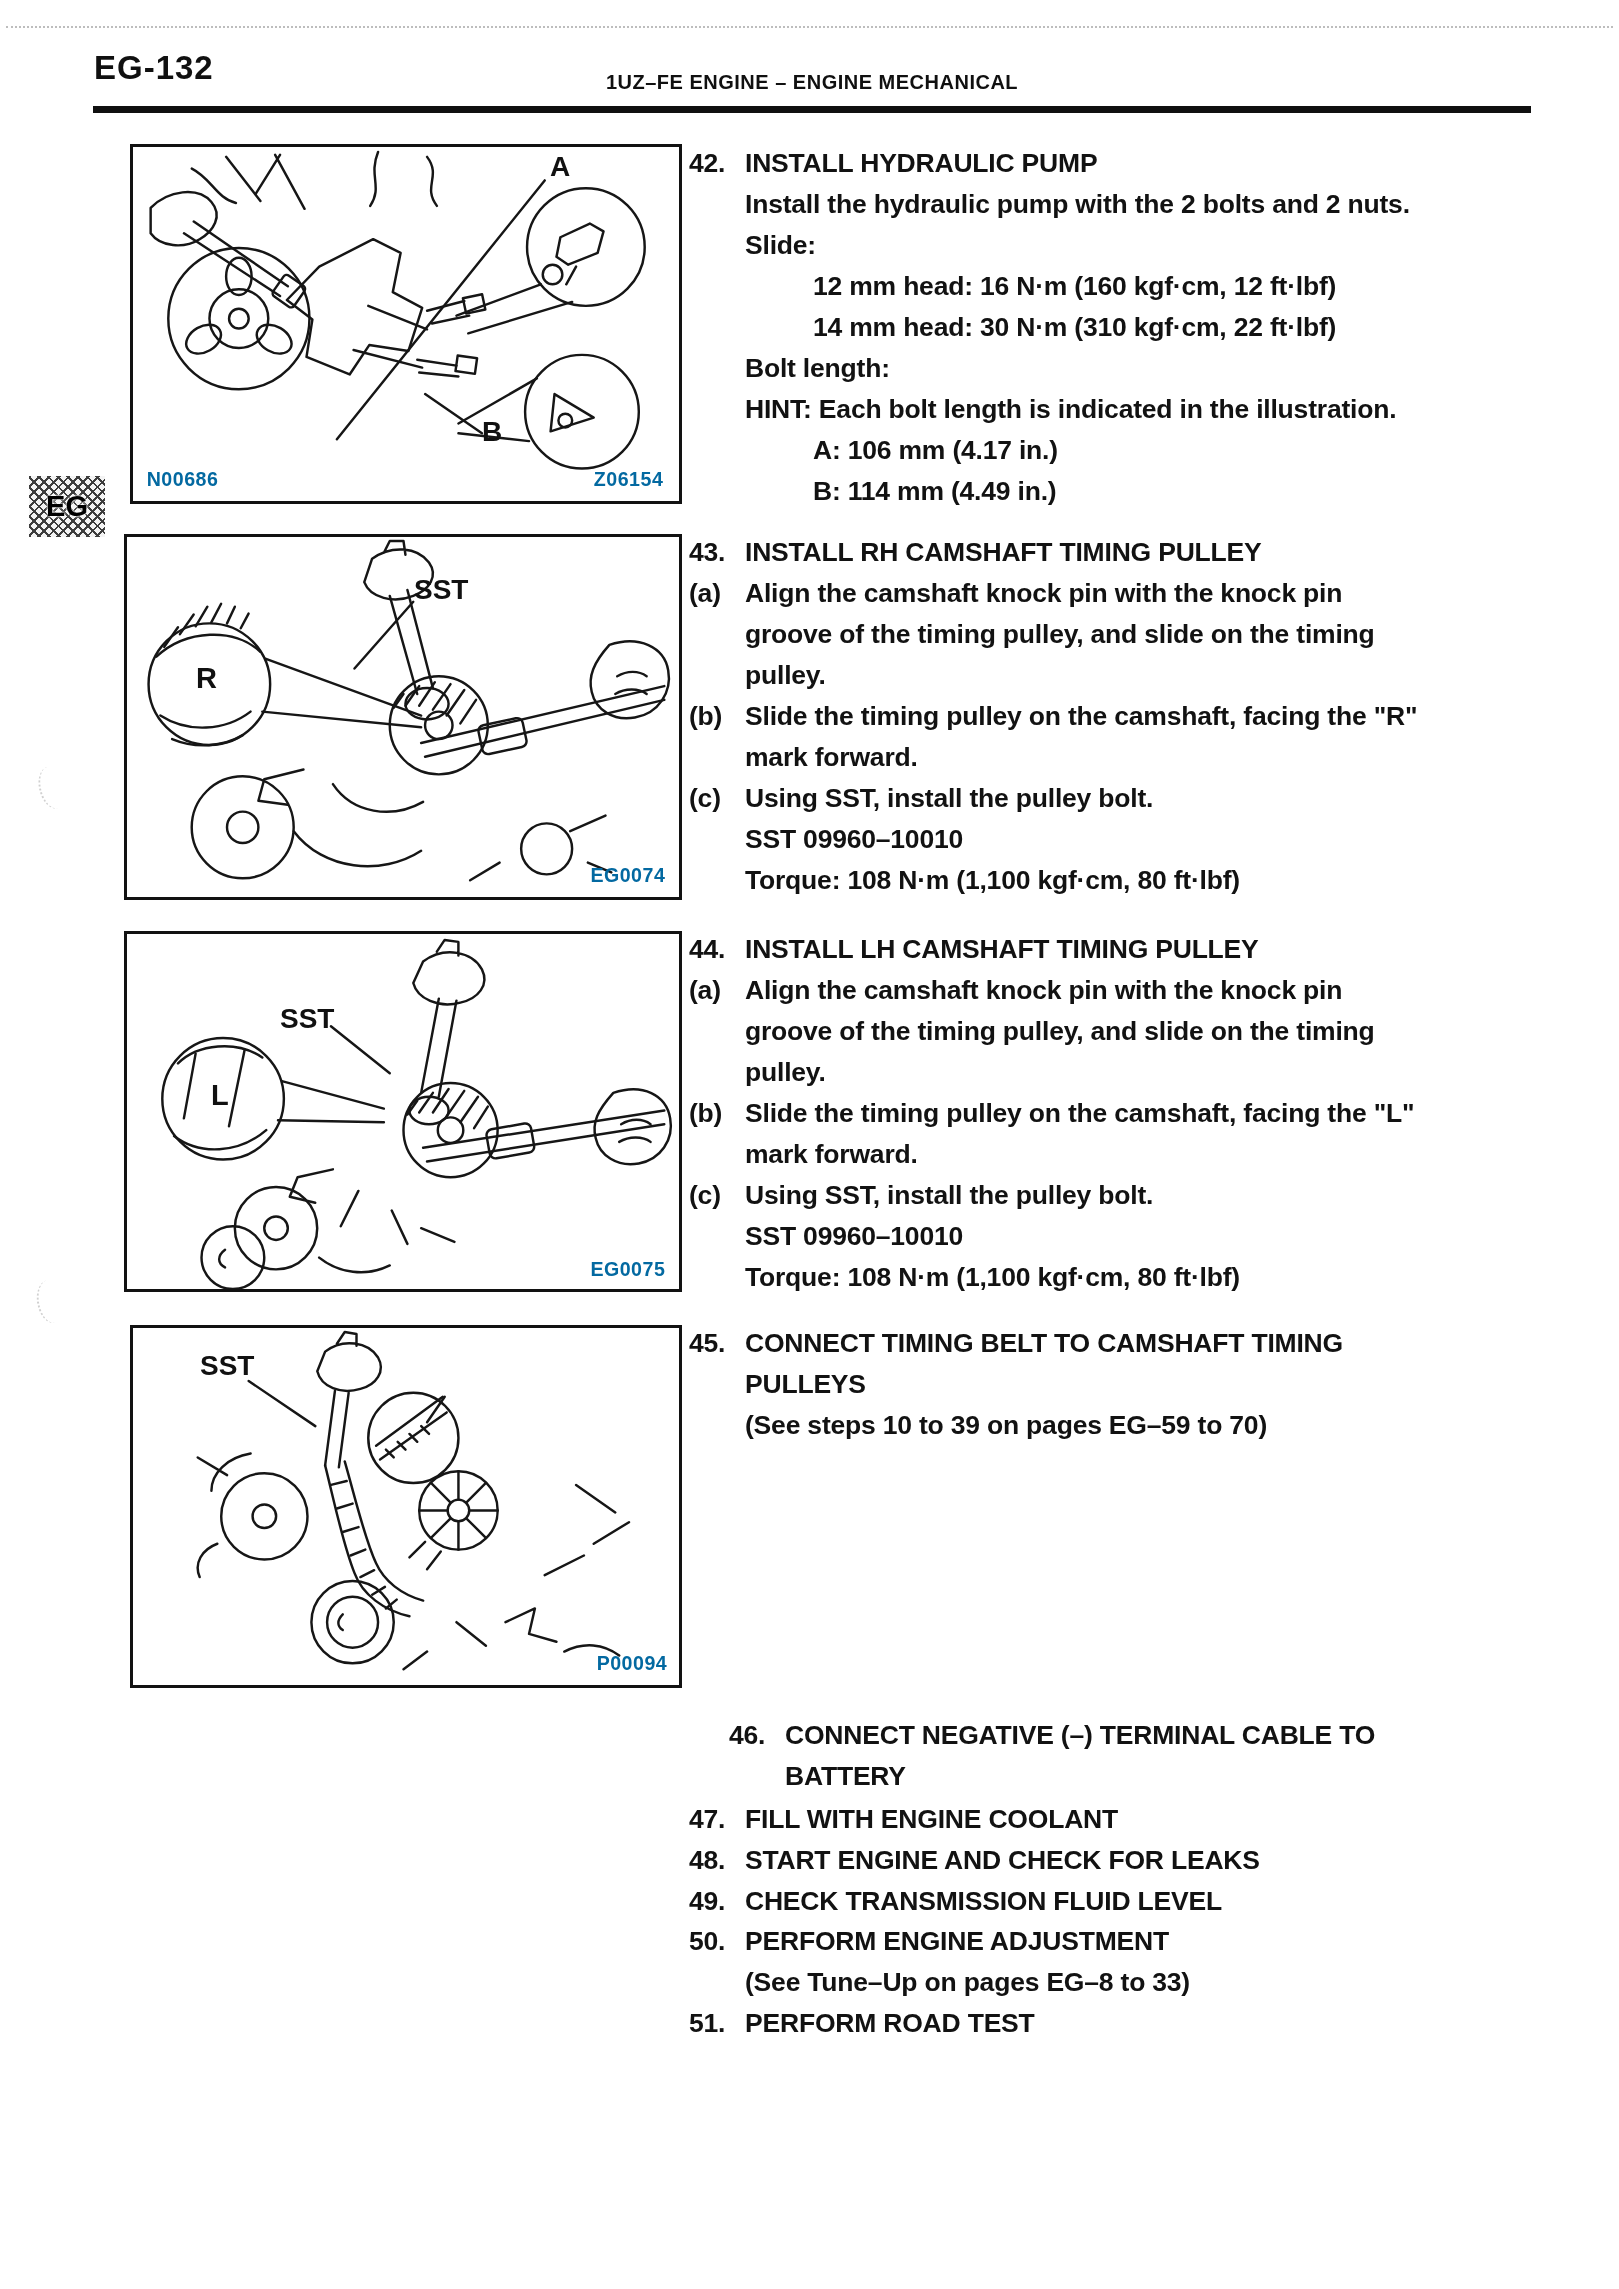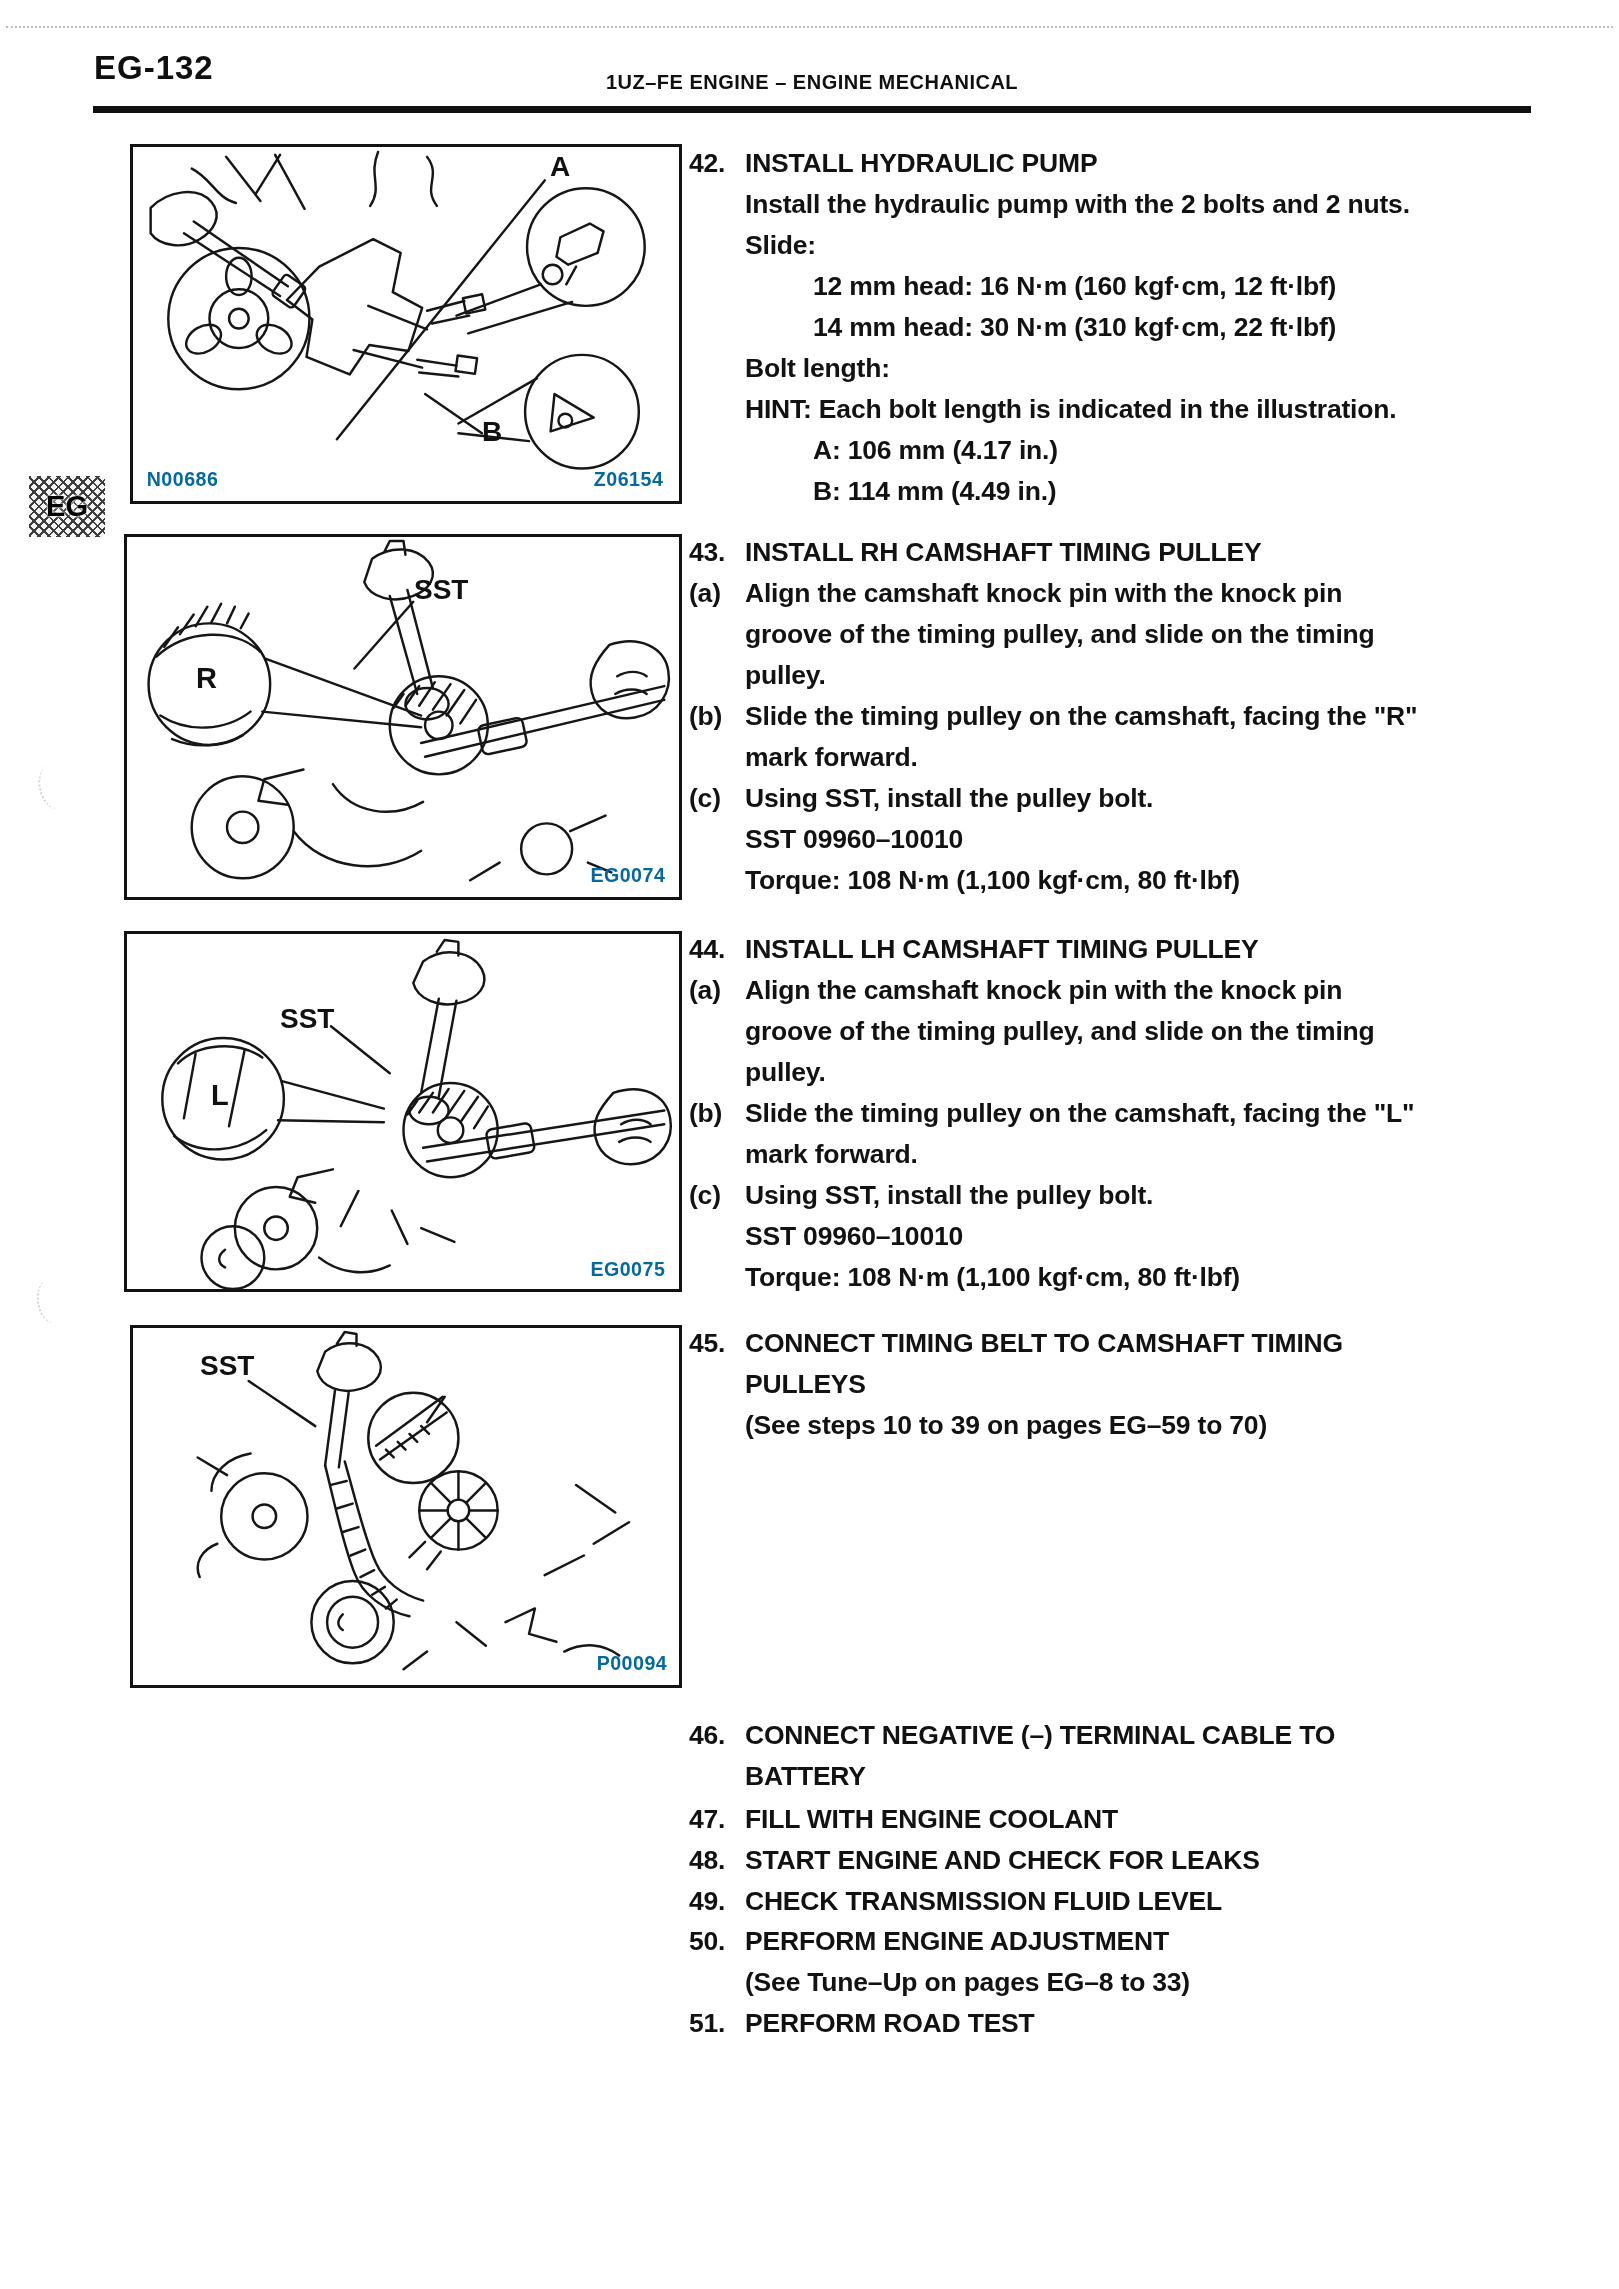--- a/index.html
+++ b/index.html
@@ -210,21 +210,21 @@
 mark forward.</span></div>
         <div class="row"><span class="marker">(c)</span><span class="txt">Using SST, install the pulley bolt.</span></div>
         <div class="row"><span class="marker"></span><span class="txt">SST 09960–10010</span></div>
         <div class="row"><span class="marker"></span><span class="txt">Torque: 108 N·m (1,100 kgf·cm, 80 ft·lbf)</span></div>
       </div>
       <div class="step" style="top: 1323px;">
         <div class="row title"><span class="marker">45.</span><span class="txt">CONNECT TIMING BELT TO CAMSHAFT TIMING
 PULLEYS</span></div>
         <div class="row"><span class="marker"></span><span class="txt">(See steps 10 to 39 on pages EG–59 to 70)</span></div>
       </div>
-      <div class="step" style="top: 1715px;">
+      <div class="step" style="top: 1715px; margin-left: 40px;">
         <div class="row title"><span class="marker">46.</span><span class="txt">CONNECT NEGATIVE (–) TERMINAL CABLE TO
 BATTERY</span></div>
       </div>
       <div class="step" style="top: 1799px;">
         <div class="row title"><span class="marker">47.</span><span class="txt">FILL WITH ENGINE COOLANT</span></div>
       </div>
       <div class="step" style="top: 1840px;">
         <div class="row title"><span class="marker">48.</span><span class="txt">START ENGINE AND CHECK FOR LEAKS</span></div>
       </div>
       <div class="step" style="top: 1881px;">

